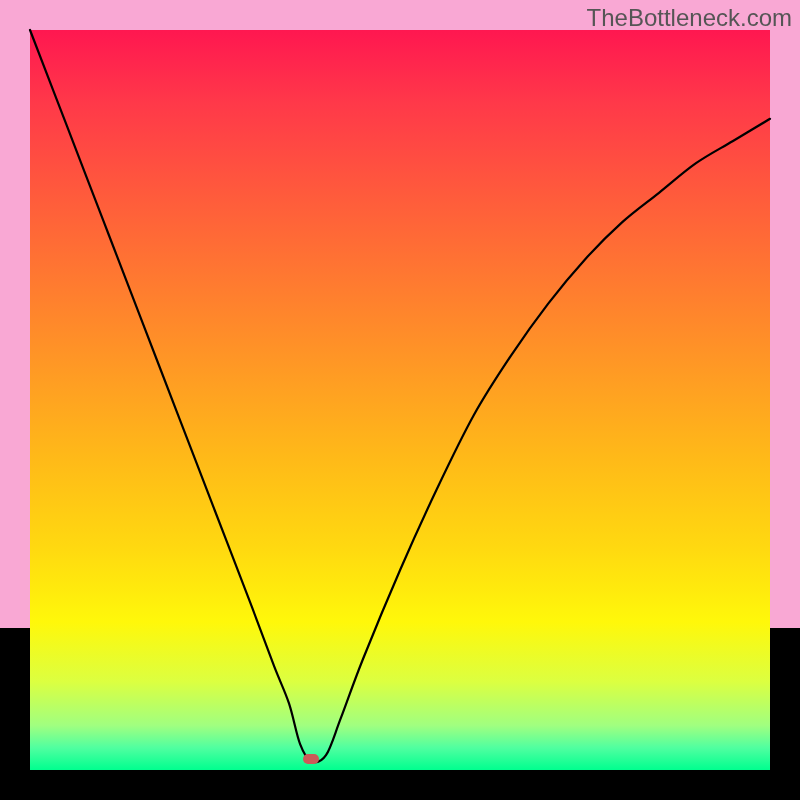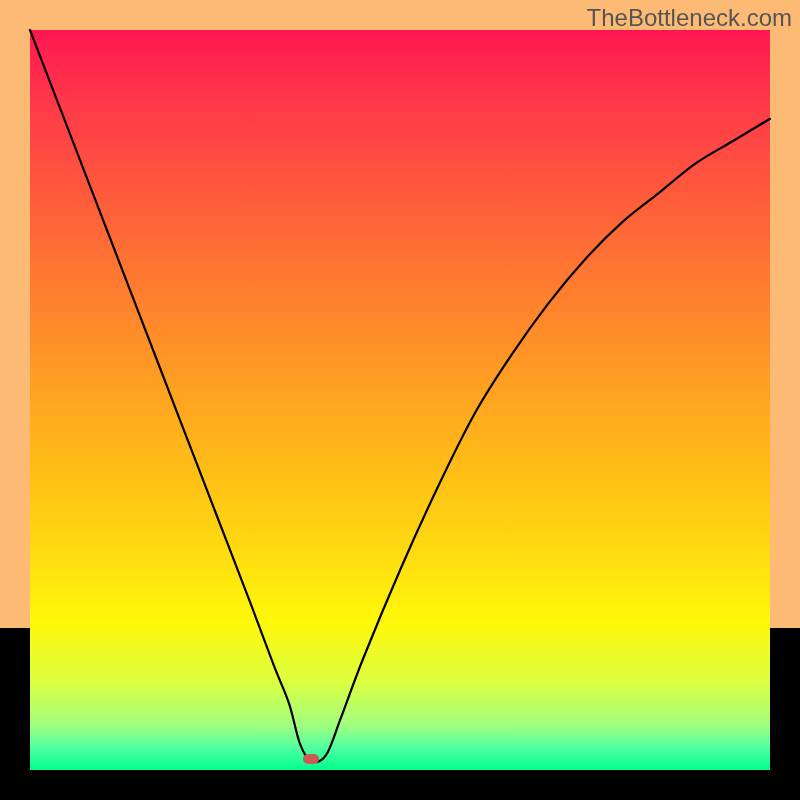--- a/index.html
+++ b/index.html
@@ -1,20 +1,20 @@
 <!DOCTYPE html>
 <html><head>
 <meta charset="utf-8">
 <style>
   * { margin: 0; padding: 0; box-sizing: border-box; }
   html, body { width: 800px; height: 800px; overflow: hidden; background: #000; }
   .container {
     width: 800px;
     height: 628px;
-    background: #fdba74;
+    background: #f9a8d4;
     position: relative;
     padding-left: 24px;
   }
   .watermark {
     position: absolute;
     top: 4px;
     right: 8px;
     font-family: Arial, Helvetica, sans-serif;
     font-size: 24px;
     font-weight: 500;

